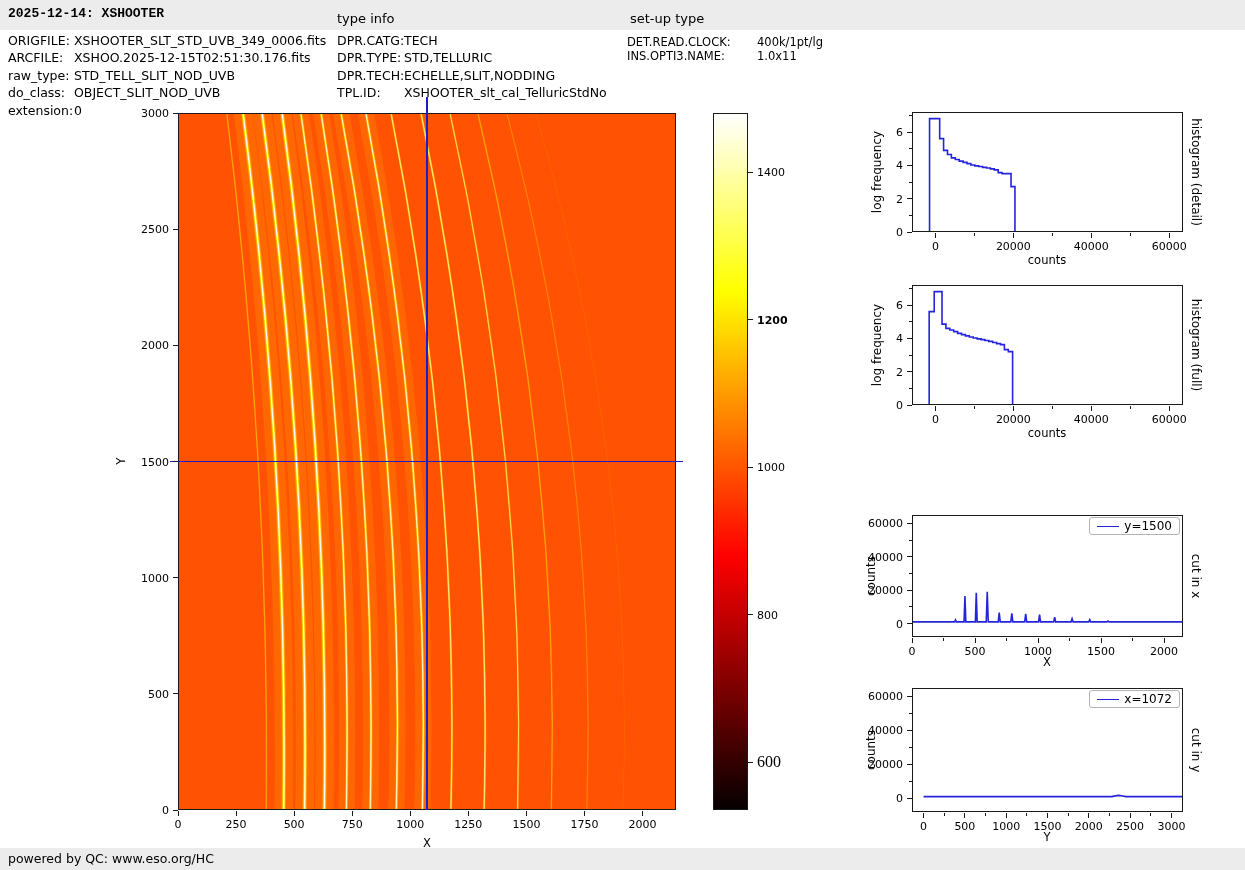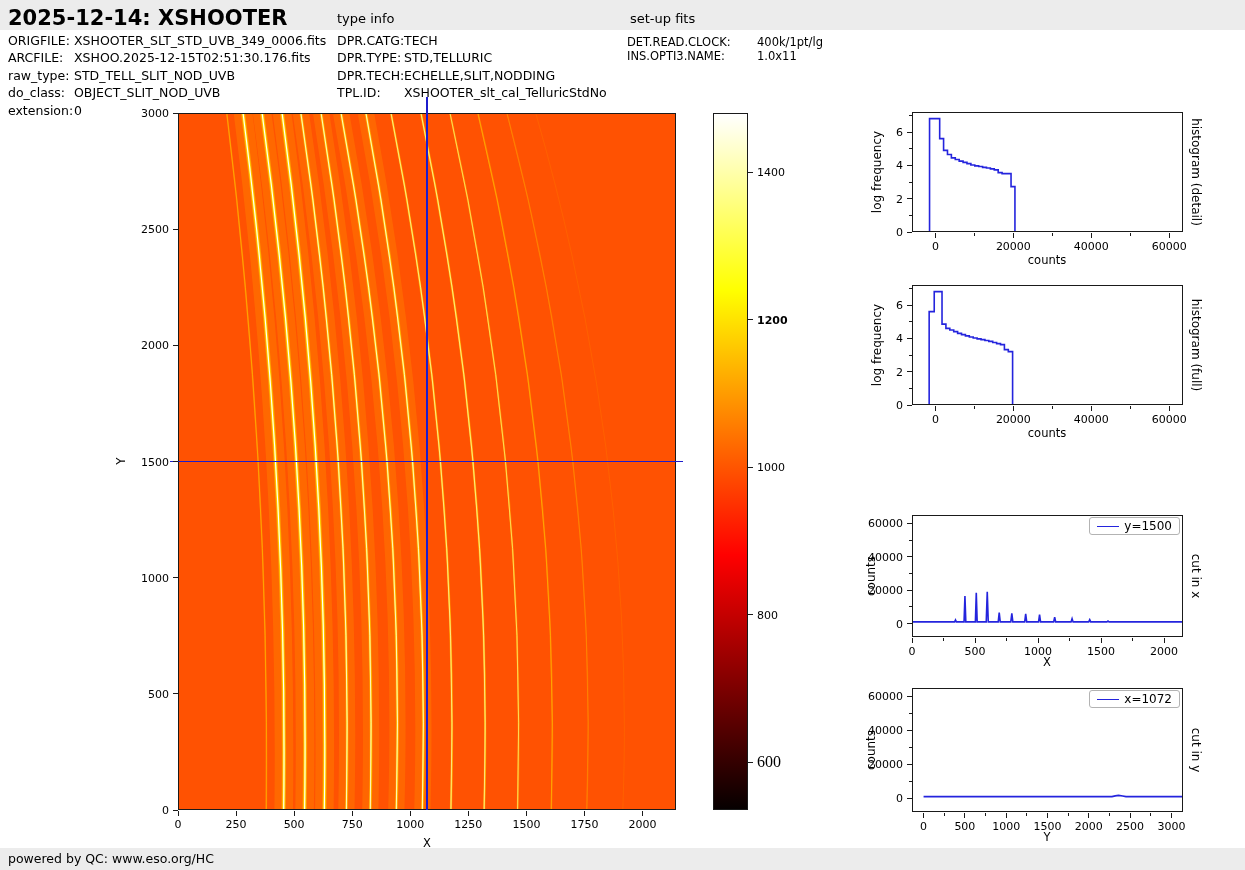--- a/index.html
+++ b/index.html
@@ -1,21 +1,21 @@
 <!DOCTYPE html>
 <html><head>
 <meta charset="utf-8">
 <style>
   html,body{margin:0;padding:0;background:#ffffff;}
   #app{position:relative;width:1245px;height:870px;background:#ffffff;overflow:hidden;
        font-family:"DejaVu Sans","Liberation Sans",sans-serif;color:#000;}
   .bar{position:absolute;left:0;width:1245px;background:#ececec;}
   #topbar{top:0;height:30px;}
   #botbar{top:848px;height:22px;}
-  #page-title{position:absolute;left:8px;top:6px;font-size:21px;font-weight:bold;}
+  #page-title{position:absolute;left:8px;top:6px;font-size:13px;font-weight:bold;font-family:Liberation Mono, monospace;}
   .section-head{position:absolute;top:11px;font-size:13px;}
   #type-info-head{left:337px;}
   #setup-info-head{left:630px;}
   .info-col{position:absolute;font-size:12.5px;}
   #file-info-col{left:8px;top:33px;}
   #type-info-col{left:337px;top:33px;}
   #setup-info-col{left:627px;top:35px;font-size:11.5px;}
   .info-row{position:relative;height:17.4px;white-space:nowrap;}
   #setup-info-col .info-row{height:13.6px;}
   .info-label{position:absolute;left:0;}
@@ -47,21 +47,21 @@
   .tick-label{position:absolute;font-size:11px;white-space:nowrap;}
 </style>
 </head>
 <body>
 
 <div id="app">
 
   <div class="bar" id="topbar"></div>
   <div id="page-title">2025-12-14: XSHOOTER</div>
   <div class="section-head" id="type-info-head">type info</div>
-  <div class="section-head" id="setup-info-head">set-up fits</div>
+  <div class="section-head" id="setup-info-head">set-up type</div>
 
   <div class="info-col" id="file-info-col">
       <div class="info-row">
         <span class="info-label">ORIGFILE:</span>
         <span class="info-value">XSHOOTER_SLT_STD_UVB_349_0006.fits</span>
       </div>
       <div class="info-row">
         <span class="info-label">ARCFILE:</span>
         <span class="info-value">XSHOO.2025-12-15T02:51:30.176.fits</span>
       </div>

